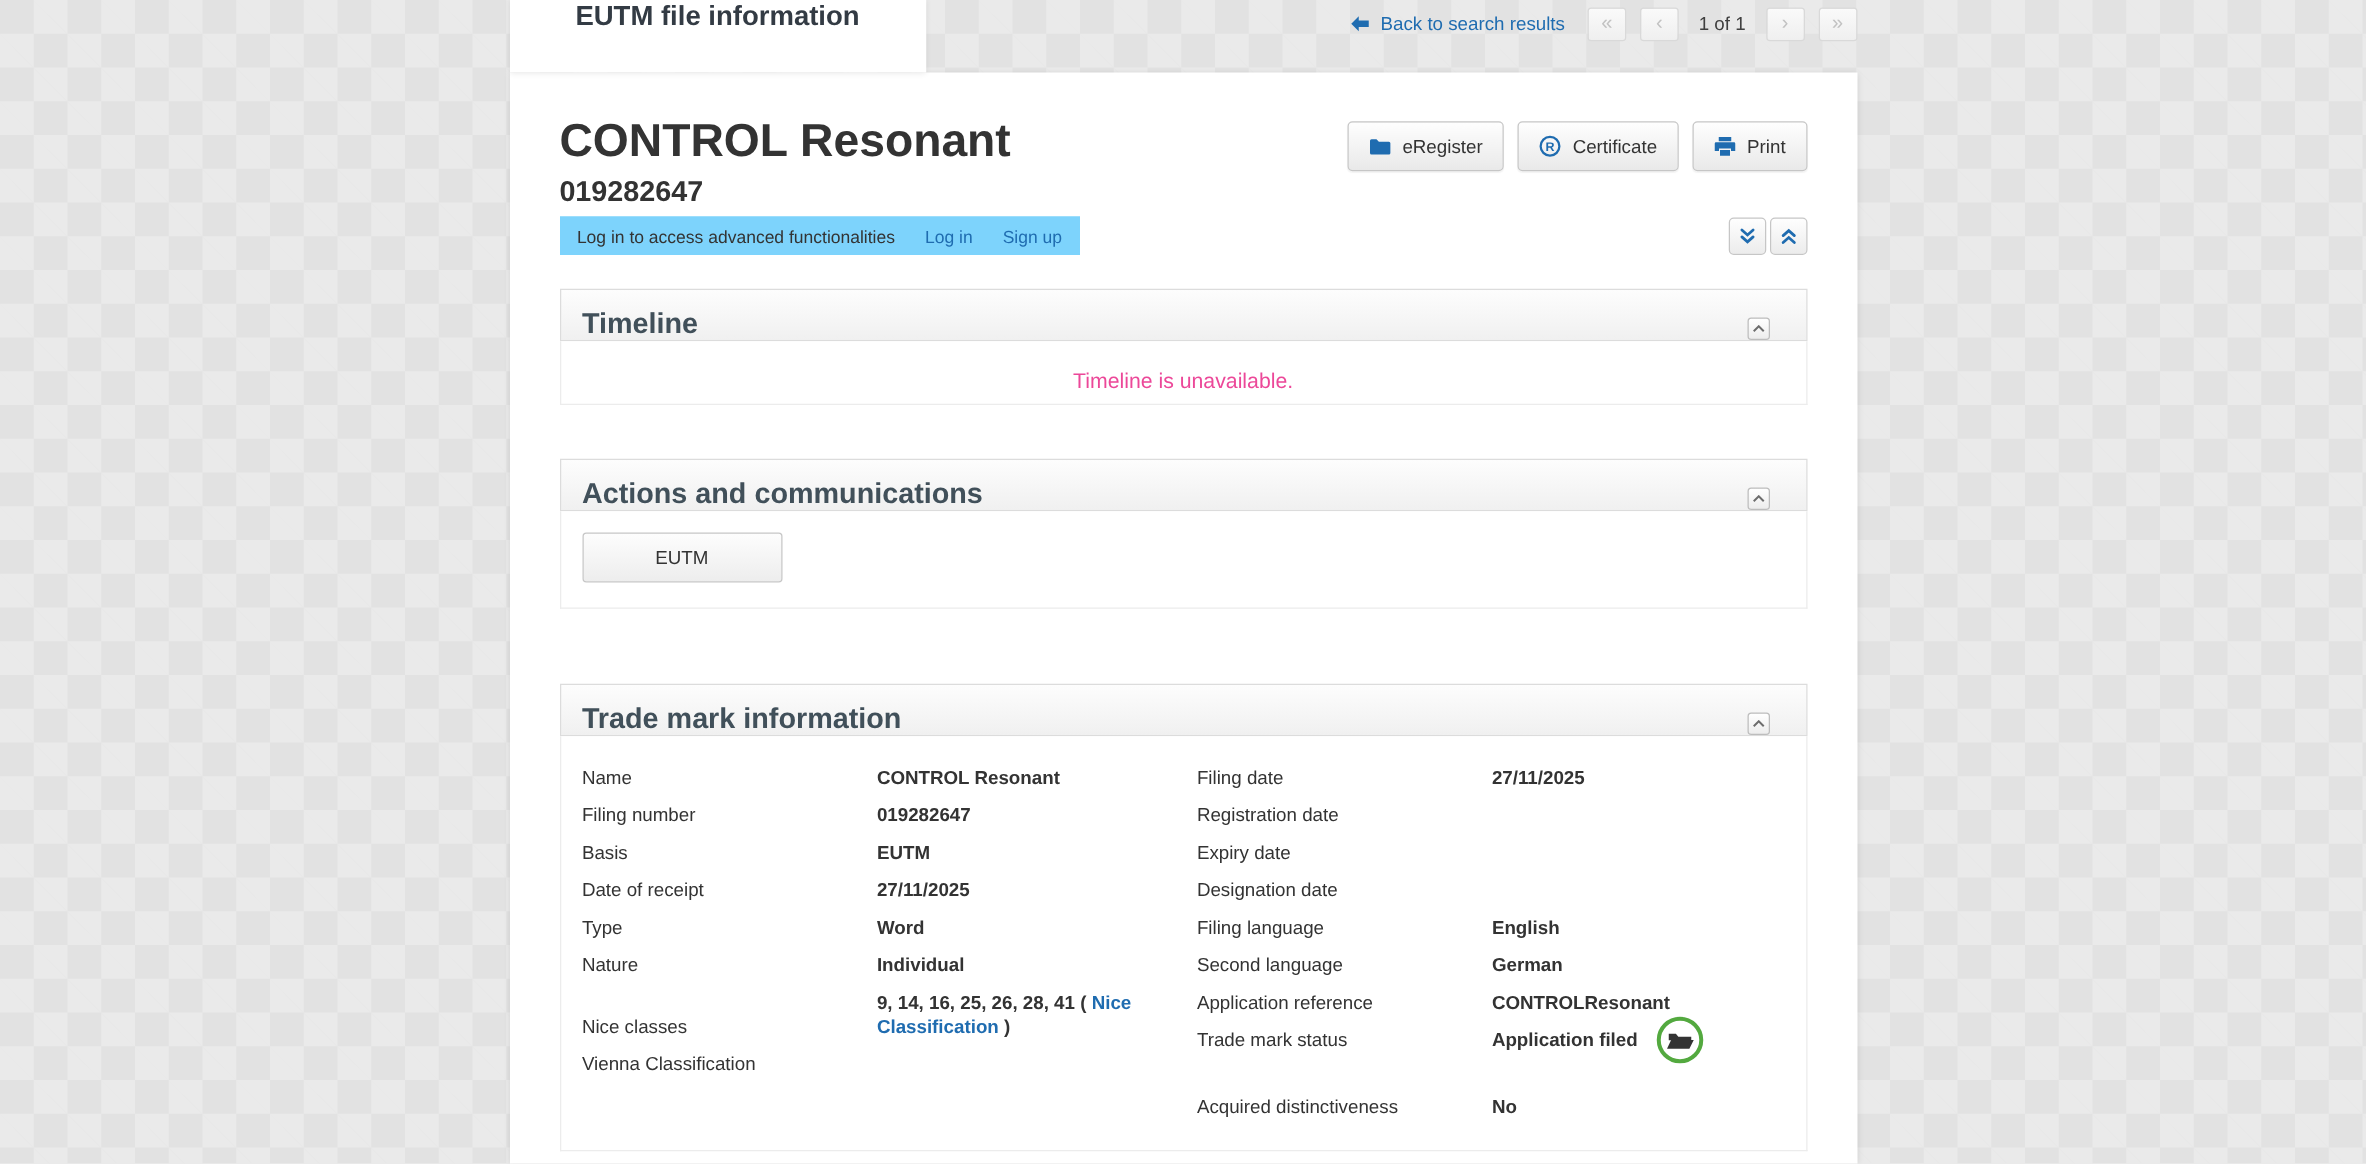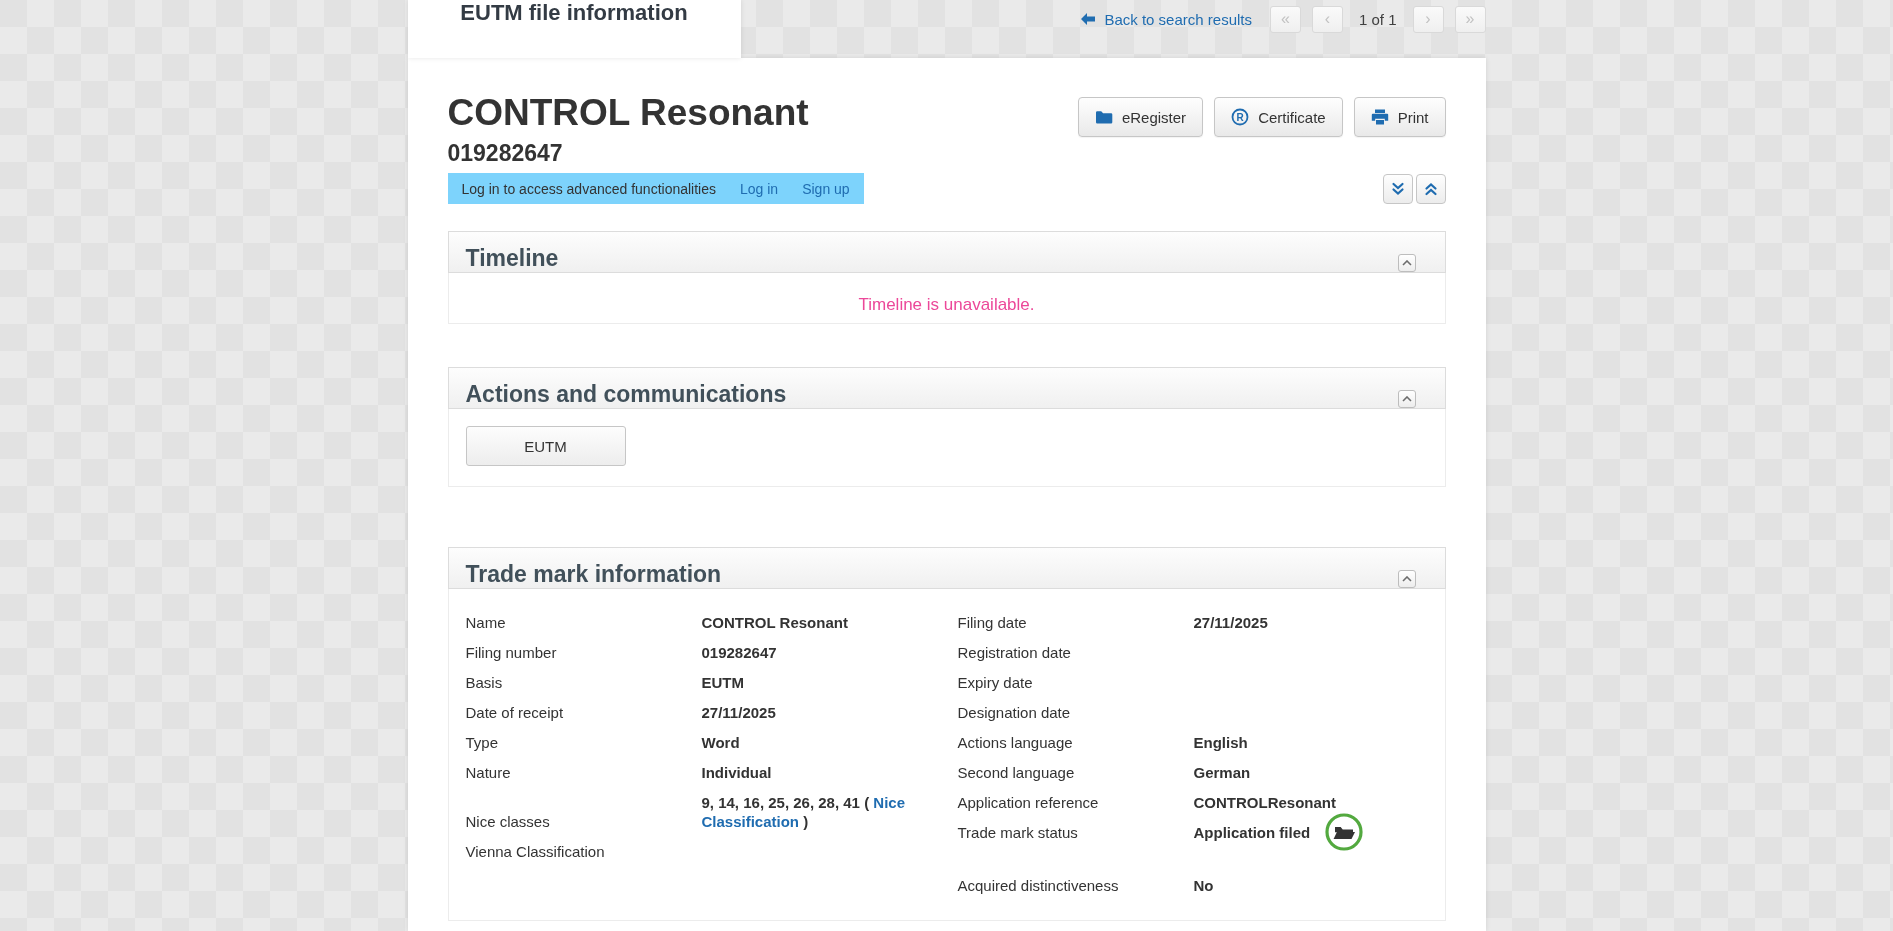--- a/index.html
+++ b/index.html
@@ -298,21 +298,21 @@
             </div>
             <div class="row">
               <div class="lbl">Expiry date</div>
               <div class="val"></div>
             </div>
             <div class="row">
               <div class="lbl">Designation date</div>
               <div class="val"></div>
             </div>
             <div class="row">
-              <div class="lbl">Actions language</div>
+              <div class="lbl">Filing language</div>
               <div class="val">English</div>
             </div>
             <div class="row">
               <div class="lbl">Second language</div>
               <div class="val">German</div>
             </div>
             <div class="row">
               <div class="lbl">Application reference</div>
               <div class="val">CONTROLResonant</div>
             </div>

